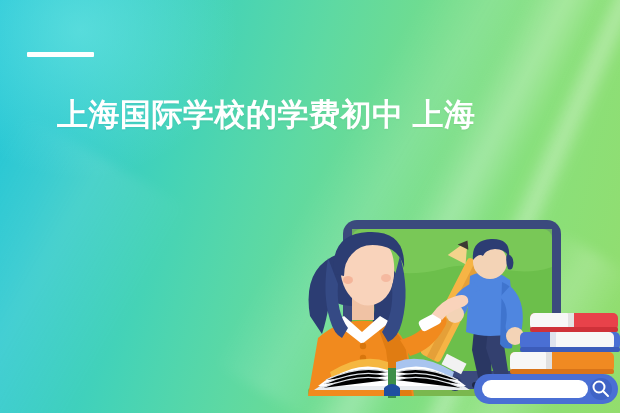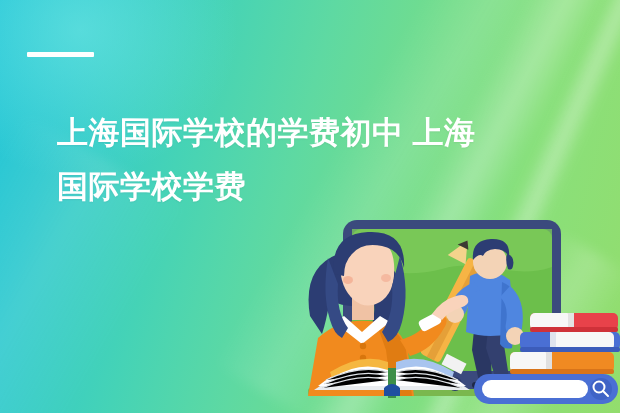--- a/index.html
+++ b/index.html
@@ -82,21 +82,21 @@
     width: 67px;
     height: 5px;
     background: #ffffff;
     border-radius: 1px;
   }
 
   
   .headline {
     position: absolute;
     left: 57px;
-    top: 106px;
+    top: 88px;
     width: 500px;
     color: #ffffff;
     font-size: 31px;
     line-height: 54px;
     font-weight: bold;
     letter-spacing: 0.5px;
     text-shadow: 0 1px 2px rgba(0,0,0,0.06);
   }
   .headline .line { display: block; white-space: nowrap; }
 
@@ -119,21 +119,20 @@
   <div class="streak streak-c"></div>
   <div class="streak streak-a"></div>
   <div class="streak streak-b"></div>
   <div class="streak streak-d"></div>
   <div class="streak streak-e"></div>
 
   <div class="dash"></div>
 
   <div class="headline">
     <span class="line">上海国际学校的学费初中 上海</span>
-    <span class="line">国际学校学费</span>
   </div>
 
   <div class="illustration">
     <svg width="332" height="201" viewBox="0 0 332 201" xmlns="http://www.w3.org/2000/svg">
 
       <rect x="20" y="176" width="250" height="8" rx="3" fill="#7ab84e"></rect>
 
       <g>
         <rect x="55" y="8" width="218" height="160" rx="14" fill="#3b4a7d"></rect>
         <rect x="64" y="17" width="200" height="142" rx="9" fill="#6cbf4b"></rect>

